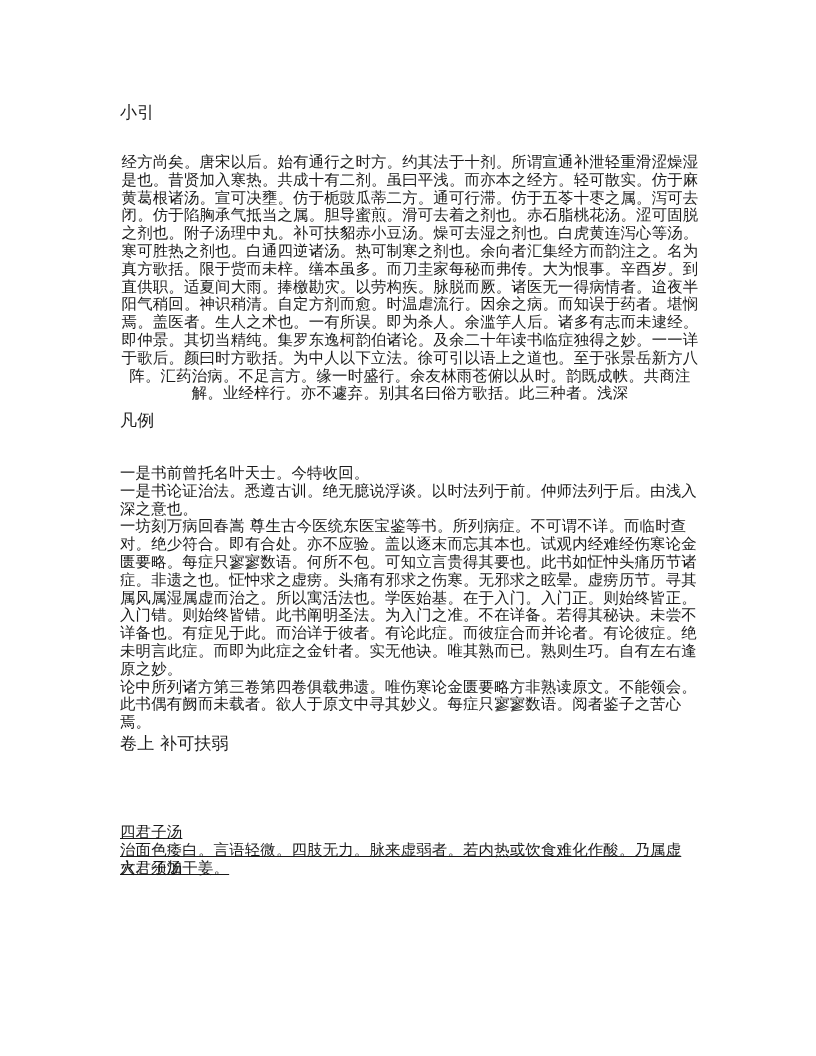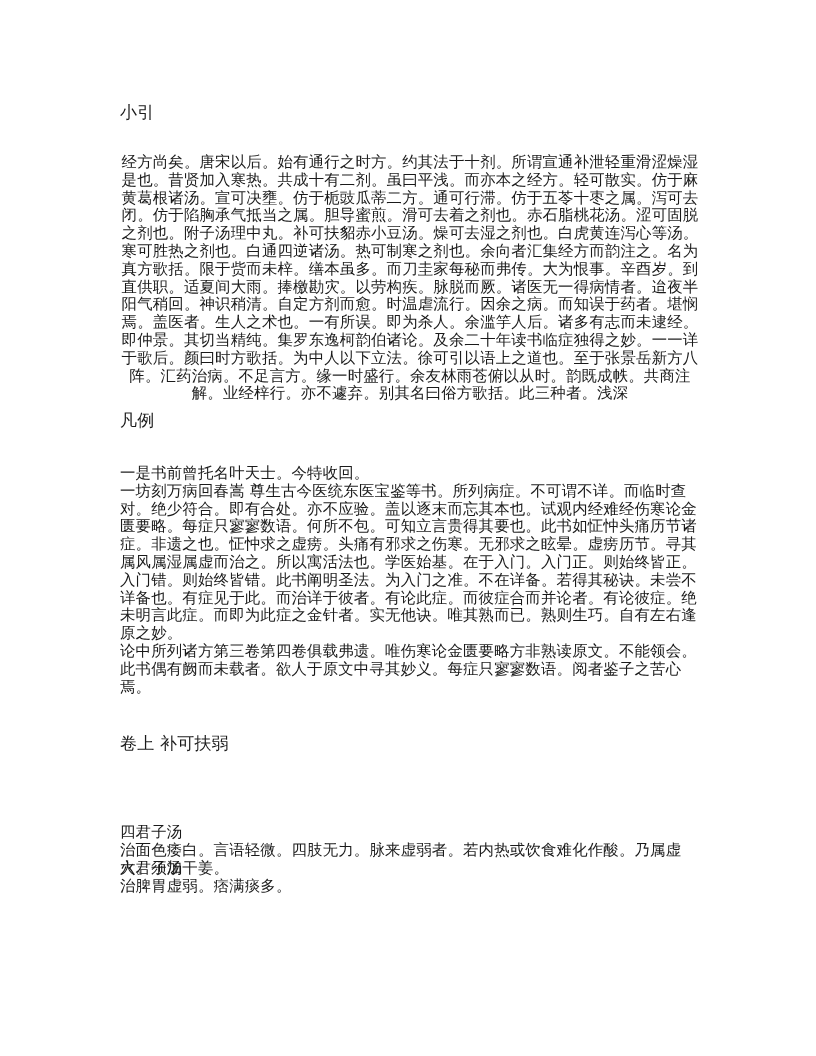--- a/index.html
+++ b/index.html
@@ -20,29 +20,29 @@
   <div class="blk heading" style="top:104px;">小引</div>
 
   <div class="blk" style="top:154px;text-align:center;">
     <p>经方尚矣。唐宋以后。始有通行之时方。约其法于十剂。所谓宣通补泄轻重滑涩燥湿是也。昔贤加入寒热。共成十有二剂。虽曰平浅。而亦本之经方。轻可散实。仿于麻黄葛根诸汤。宣可决壅。仿于栀豉瓜蒂二方。通可行滞。仿于五苓十枣之属。泻可去闭。仿于陷胸承气抵当之属。胆导蜜煎。滑可去着之剂也。赤石脂桃花汤。涩可固脱之剂也。附子汤理中丸。补可扶貂赤小豆汤。燥可去湿之剂也。白虎黄连泻心等汤。寒可胜热之剂也。白通四逆诸汤。热可制寒之剂也。余向者汇集经方而韵注之。名为真方歌括。限于赀而未梓。缮本虽多。而刀圭家每秘而弗传。大为恨事。辛酉岁。到直供职。适夏间大雨。捧檄勘灾。以劳构疾。脉脱而厥。诸医无一得病情者。迨夜半阳气稍回。神识稍清。自定方剂而愈。时温虐流行。因余之病。而知误于药者。堪悯焉。盖医者。生人之术也。一有所误。即为杀人。余滥竽人后。诸多有志而未逮经。即仲景。其切当精纯。集罗东逸柯韵伯诸论。及余二十年读书临症独得之妙。一一详于歌后。颜曰时方歌括。为中人以下立法。徐可引以语上之道也。至于张景岳新方八阵。汇药治病。不足言方。缘一时盛行。余友林雨苍俯以从时。韵既成帙。共商注解。业经梓行。亦不遽弃。别其名曰俗方歌括。此三种者。浅深</p>
   </div>
 
   <div class="blk heading" style="top:412px;">凡例</div>
 
   <div class="blk" style="top:465px;">
     <p>一是书前曾托名叶天士。今特收回。</p>
+    <p>一是书论证治法。悉遵古训。绝无臆说浮谈。以时法列于前。仲师法列于后。由浅入深之意也。</p>
     <p>一坊刻万病回春嵩 尊生古今医统东医宝鉴等书。所列病症。不可谓不详。而临时查对。绝少符合。即有合处。亦不应验。盖以逐末而忘其本也。试观内经难经伤寒论金匮要略。每症只寥寥数语。何所不包。可知立言贵得其要也。此书如怔忡头痛历节诸症。非遗之也。怔忡求之虚痨。头痛有邪求之伤寒。无邪求之眩晕。虚痨历节。寻其属风属湿属虚而治之。所以寓活法也。学医始基。在于入门。入门正。则始终皆正。入门错。则始终皆错。此书阐明圣法。为入门之准。不在详备。若得其秘诀。未尝不详备也。有症见于此。而治详于彼者。有论此症。而彼症合而并论者。有论彼症。绝未明言此症。而即为此症之金针者。实无他诀。唯其熟而已。熟则生巧。自有左右逢原之妙。</p>
     <p>论中所列诸方第三卷第四卷俱载弗遗。唯伤寒论金匮要略方非熟读原文。不能领会。此书偶有阙而未载者。欲人于原文中寻其妙义。每症只寥寥数语。阅者鉴子之苦心焉。</p>
   </div>
 
   <div class="blk heading" style="top:735px;">卷上  补可扶弱</div>
 
-  <div class="blk" style="top:824px;">
+  <div class="blk" style="top:824px;text-decoration:underline;">
     <p>四君子汤</p>
     <p>治面色痿白。言语轻微。四肢无力。脉来虚弱者。若内热或饮食难化作酸。乃属虚火。须加干姜。</p>
   </div>
 
   <div class="blk" style="top:860px;">
     <p>六君子汤</p>
-    <p>治脾胃虚弱。痞满痰多。</p>
   </div>
 
 </div>
 
 </body></html>

